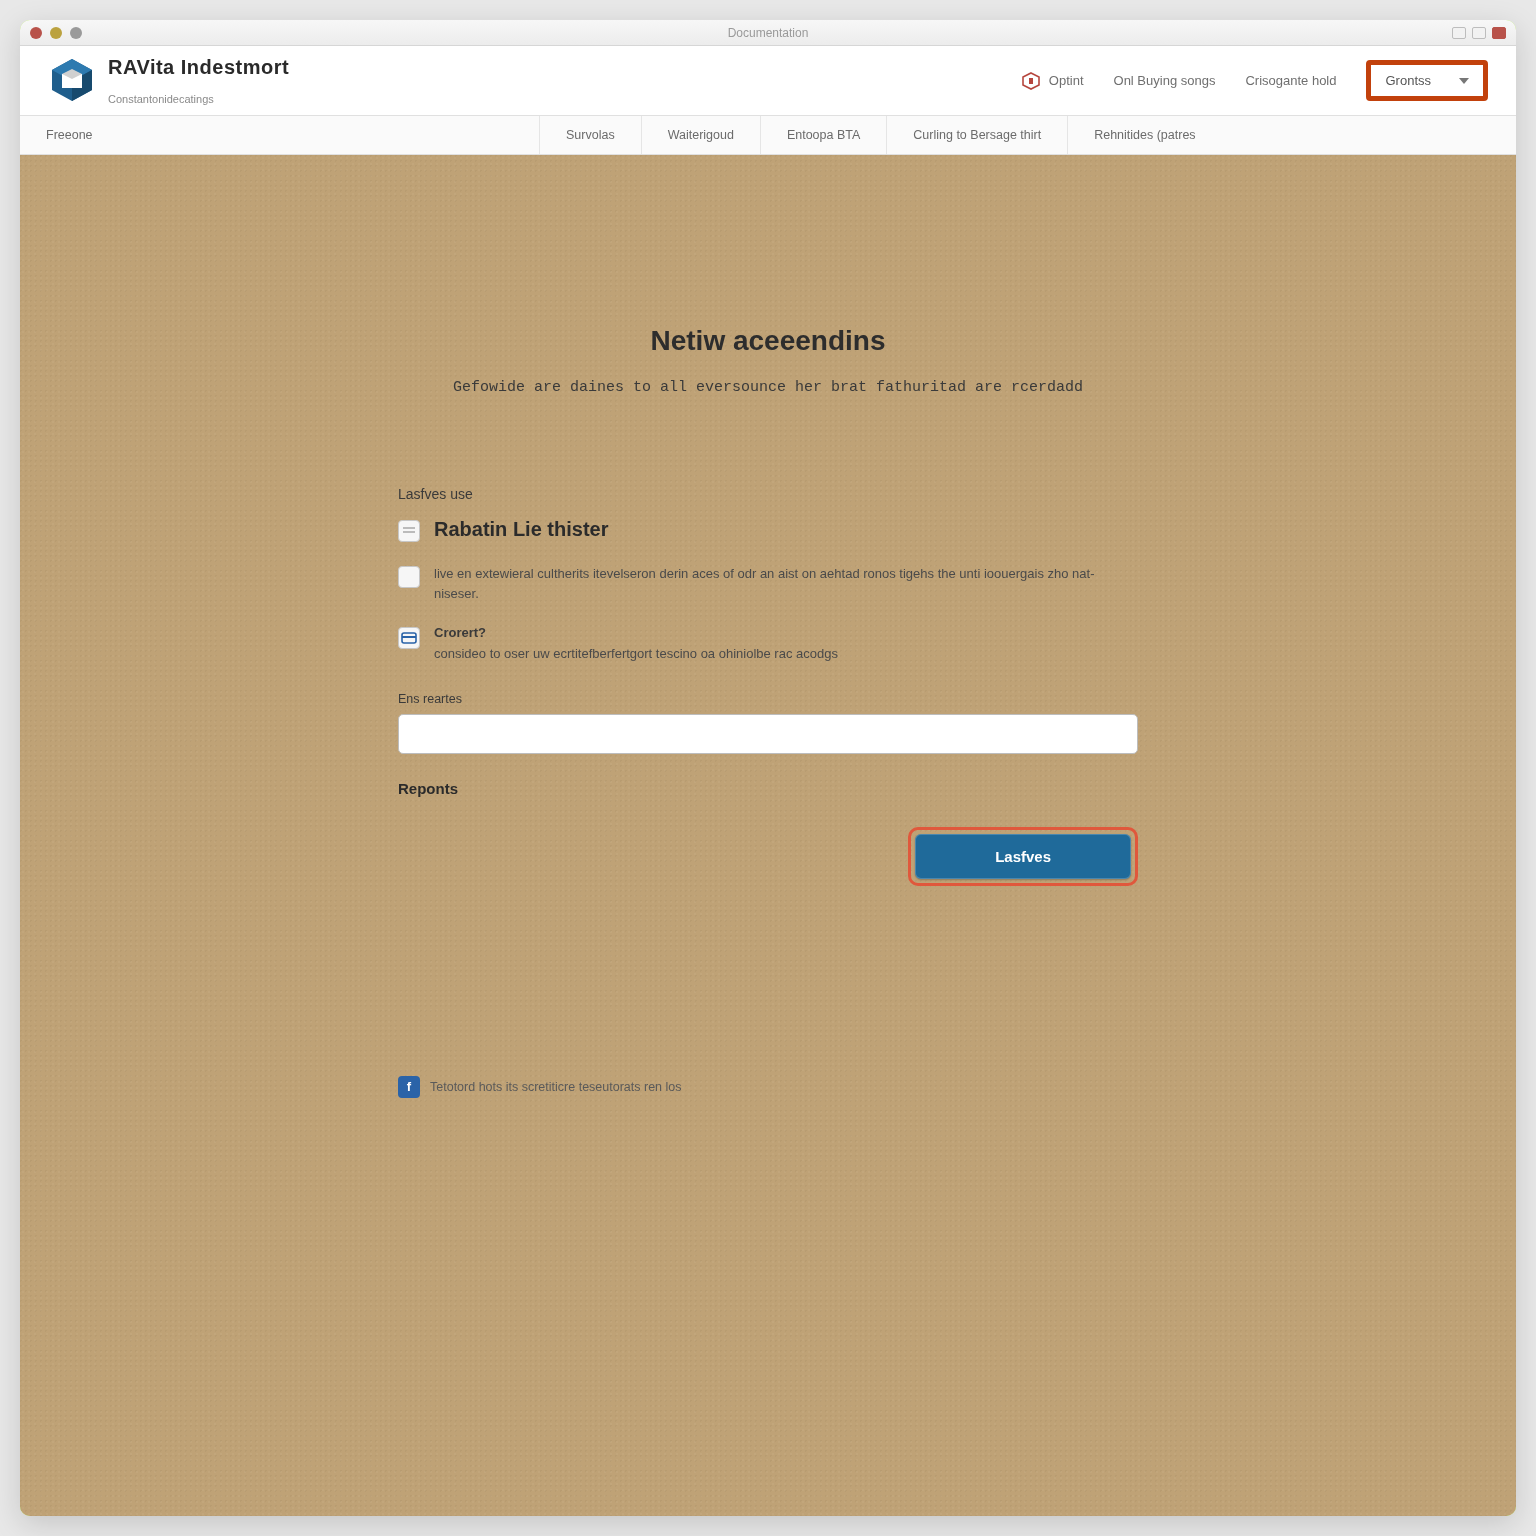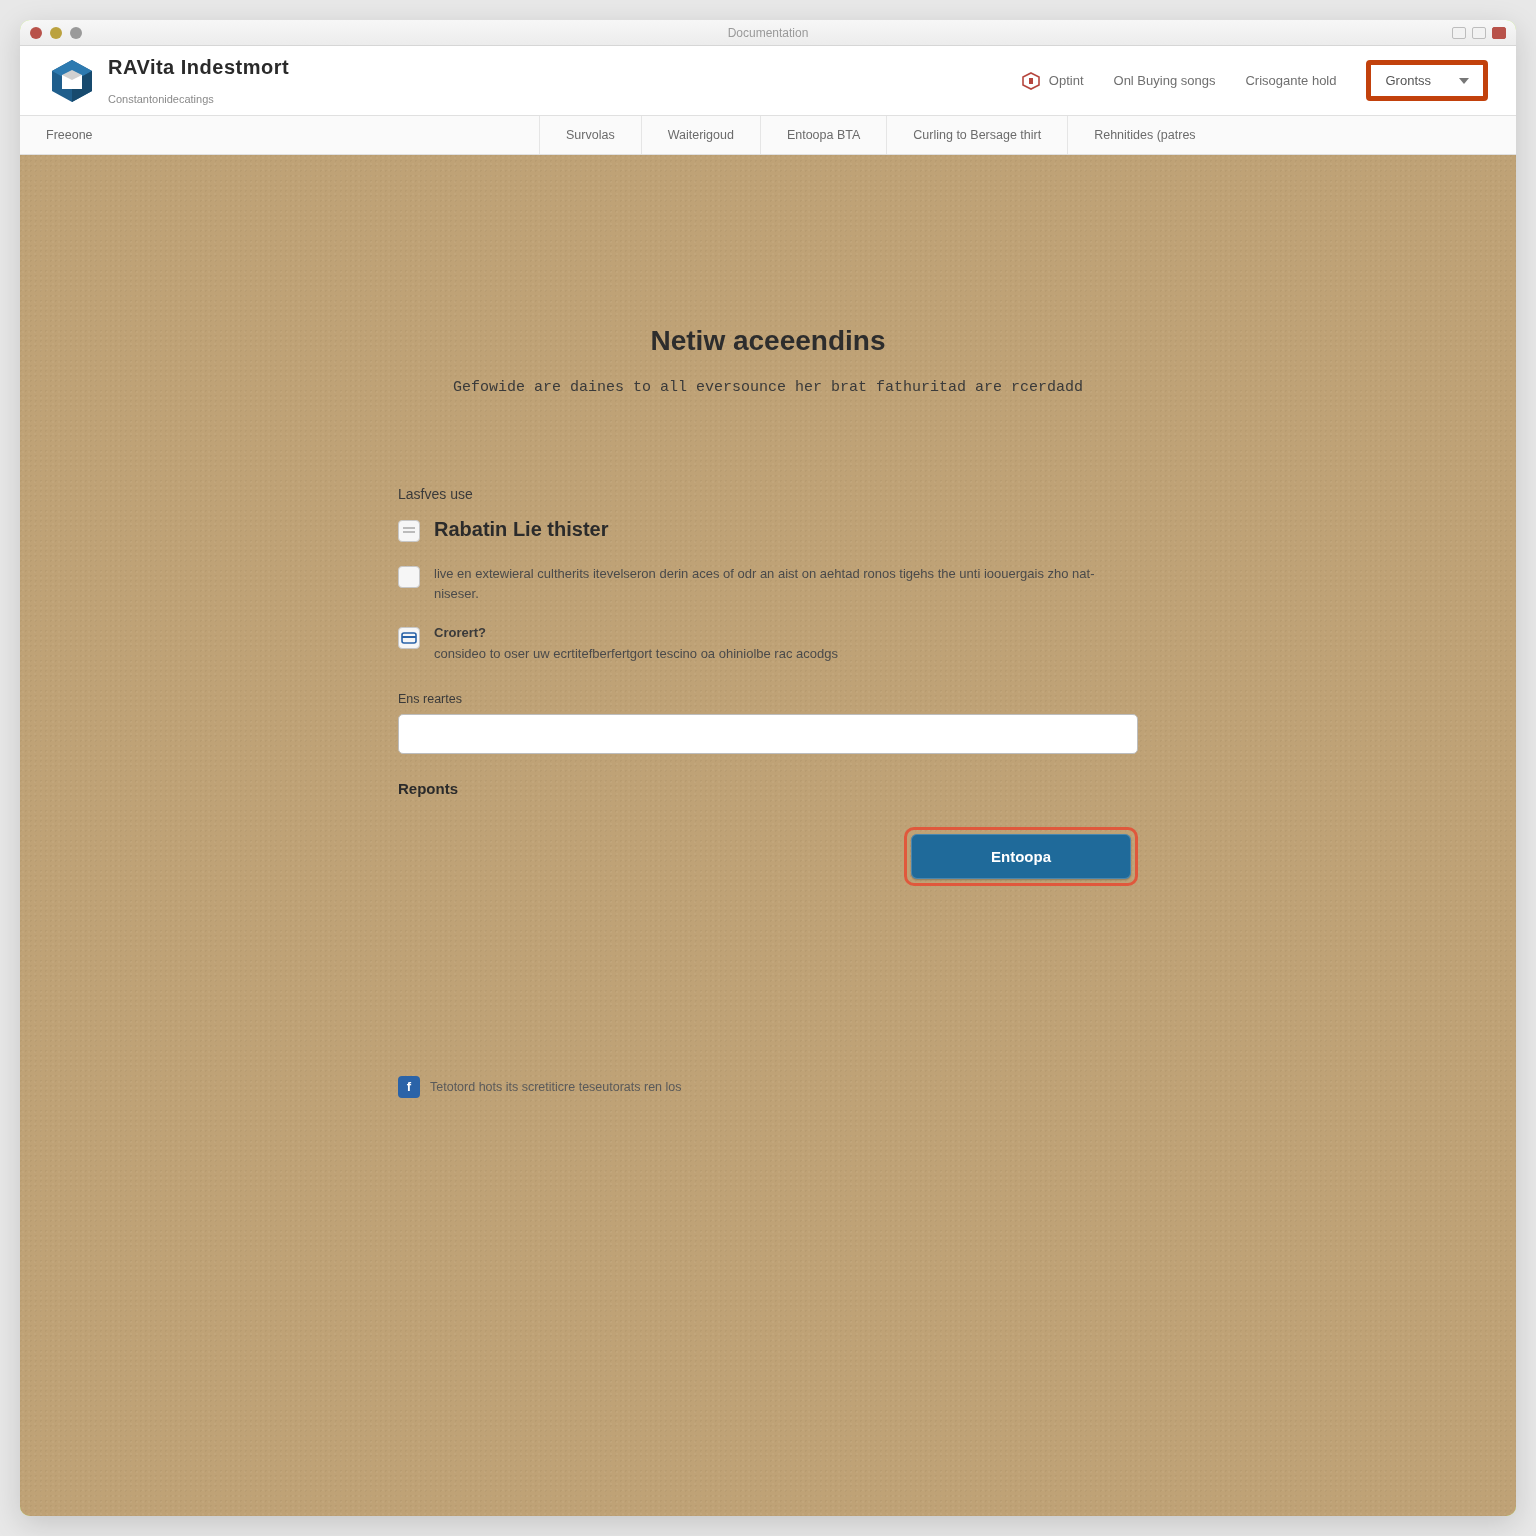--- a/index.html
+++ b/index.html
@@ -7,21 +7,21 @@
 .window { width:100%; height:100%; background:#bef264; border-radius:10px; box-shadow:0 8px 30px rgba(0,0,0,.15); overflow:hidden; display:flex; flex-direction:column; }
 .titlebar { height:26px; background:linear-gradient(#f7f7f7,#ececec); border-bottom:1px solid #d6d6d6; display:flex; align-items:center; padding:0 10px; position:relative; }
 .traffic { display:flex; gap:8px; }
 .traffic span { width:12px; height:12px; border-radius:50%; display:block; }
 .t-r{background:#b8524a;} .t-y{background:#bba23f;} .t-g{background:#9a9a9a;}
 .tb-title { position:absolute; left:50%; transform:translateX(-50%); font-size:12px; color:#9a9a9a; }
 .tb-right { margin-left:auto; display:flex; gap:6px; }
 .tb-right span { width:14px; height:12px; border:1px solid #bdbdbd; border-radius:2px; background:#f2f2f2; }
 .tb-right span.red{background:#b8524a;border-color:#b8524a;}
 .header { display:flex; align-items:center; padding:10px 28px; border-bottom:1px solid #e0e0e0; background:#fff; }
-.logo { display:flex; align-items:center; gap:12px; }
+.logo { display:flex; gap:12px; }
 .logo-mark { width:48px; height:48px; }
 .brand-title { font-size:20px; font-weight:700; color:#2a2a2a; letter-spacing:.5px; }
 .brand-sub { font-size:11px; color:#8a8a8a; margin-top:14px; }
 .header-right { margin-left:auto; display:flex; align-items:center; gap:30px; }
 .hdr-link { font-size:13px; color:#6f6f6f; cursor:pointer; display:flex; align-items:center; gap:8px;text-align:right; }
 .hdr-link .mini-icon{width:20px;height:20px;}
 .lang-select { border:5px solid #c2410c; border-radius:4px; padding:8px 14px; font-size:13px; color:#555; background:#fff; display:flex; align-items:center; gap:28px; cursor:pointer; }
 .navbar { display:flex; background:#fafafa; border-bottom:1px solid #e0e0e0; }
 .nav-item { padding:12px 26px; font-size:12.5px; color:#6b6b6b; border-right:1px solid #e5e5e5; cursor:pointer; }
 .nav-item:first-child{border-left:none;}
@@ -137,21 +137,21 @@
         </div>
       </div>
 
       <div class="field-label">Ens reartes</div>
       <input class="txt-input" type="text" value="" style="">
 
       <div class="reports-label">Reponts</div>
 
       <div class="submit-wrap">
         <div class="highlight-ring">
-          <button class="btn-primary">Entoopa</button>
+          <button class="btn-primary">Lasfves</button>
         </div>
       </div>
 
       <div class="footer-note">
         <div class="footer-icon">f</div>
         <span>Tetotord hots its scretiticre teseutorats ren los</span>
       </div>
     </div>
   </div>
 </div>

